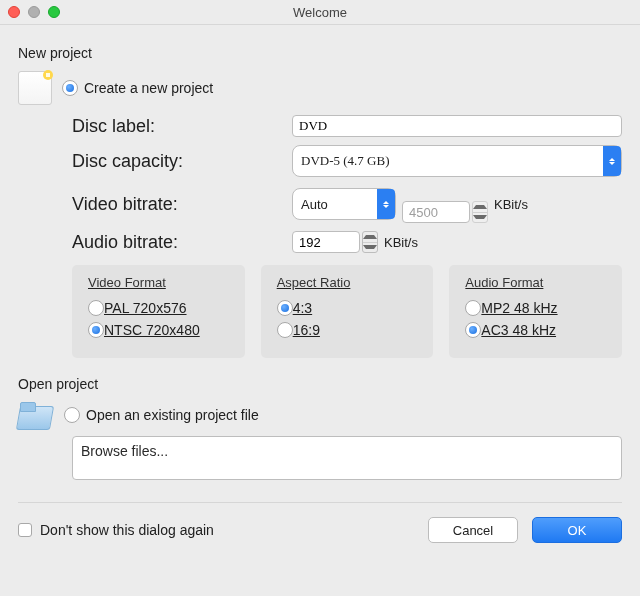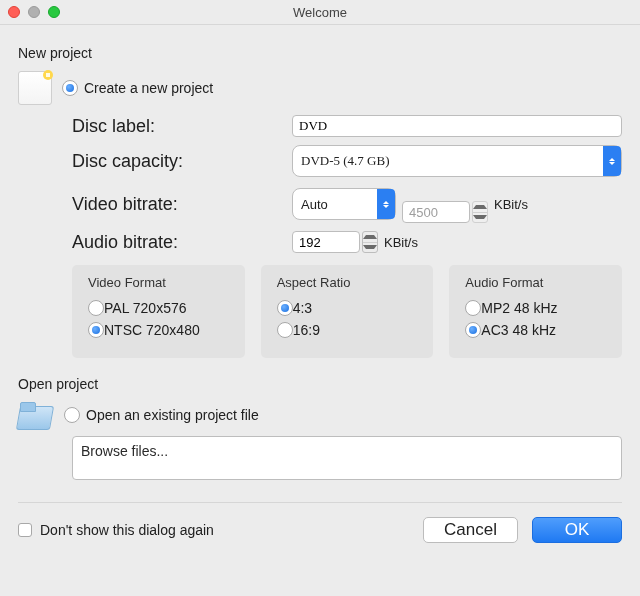--- a/index.html
+++ b/index.html
@@ -141,20 +141,21 @@
   .stepper .up .tri { border-bottom:4px solid #6a6a6a;}
   .stepper .down .tri { border-top:4px solid #6a6a6a;}
   .stepper .mid { height:1px;flex:none;background:#d0d0d0;}
   .disabled { background:#efefef; color:#9e9e9e; border-color:#d0d0d0;margin-top:16px;}
   .unit { margin-left:6px; font-size:13px;}
 
   .groups {
     display: flex;
     gap: 16px;
     margin: 12px 0 0 54px;
+    text-decoration: underline;
   }
   .group {
     background: #e2e2e2;
     border-radius: 5px;
     padding: 10px 16px 14px 16px;
     flex: 1;
   }
   .group .g-title { font-size: 13px; margin-bottom: 10px; color:#333;}
   .g-opt { display:flex; align-items:center; gap:0; margin:6px 0; font-size:14px;}
 
@@ -188,21 +189,21 @@
     display:flex;align-items:center;justify-content:space-between;
   }
   .chk { display:flex;align-items:center;gap:8px;font-size:14px;}
   .checkbox {
     width:14px;height:14px;background:#fff;border:1px solid #a8a8a8;border-radius:3px;
   }
   .btn {
     min-width: 90px;
     height: 24px;
     border-radius: 5px;
-    font-size: 17px;
+    font-size: 13px;
     display:flex;align-items:center;justify-content:center;
     padding: 12px 20px;
   }
   .btn-default { background:#fff;border:1px solid #bcbcbc;color:#222;}
   .btn-primary { background:linear-gradient(#4f9dfc,#1f79f2);border:1px solid #1b6ee0;color:#fff;}
   .btns { display:flex; gap:14px;}
 </style>
 </head>
 <body>
 

